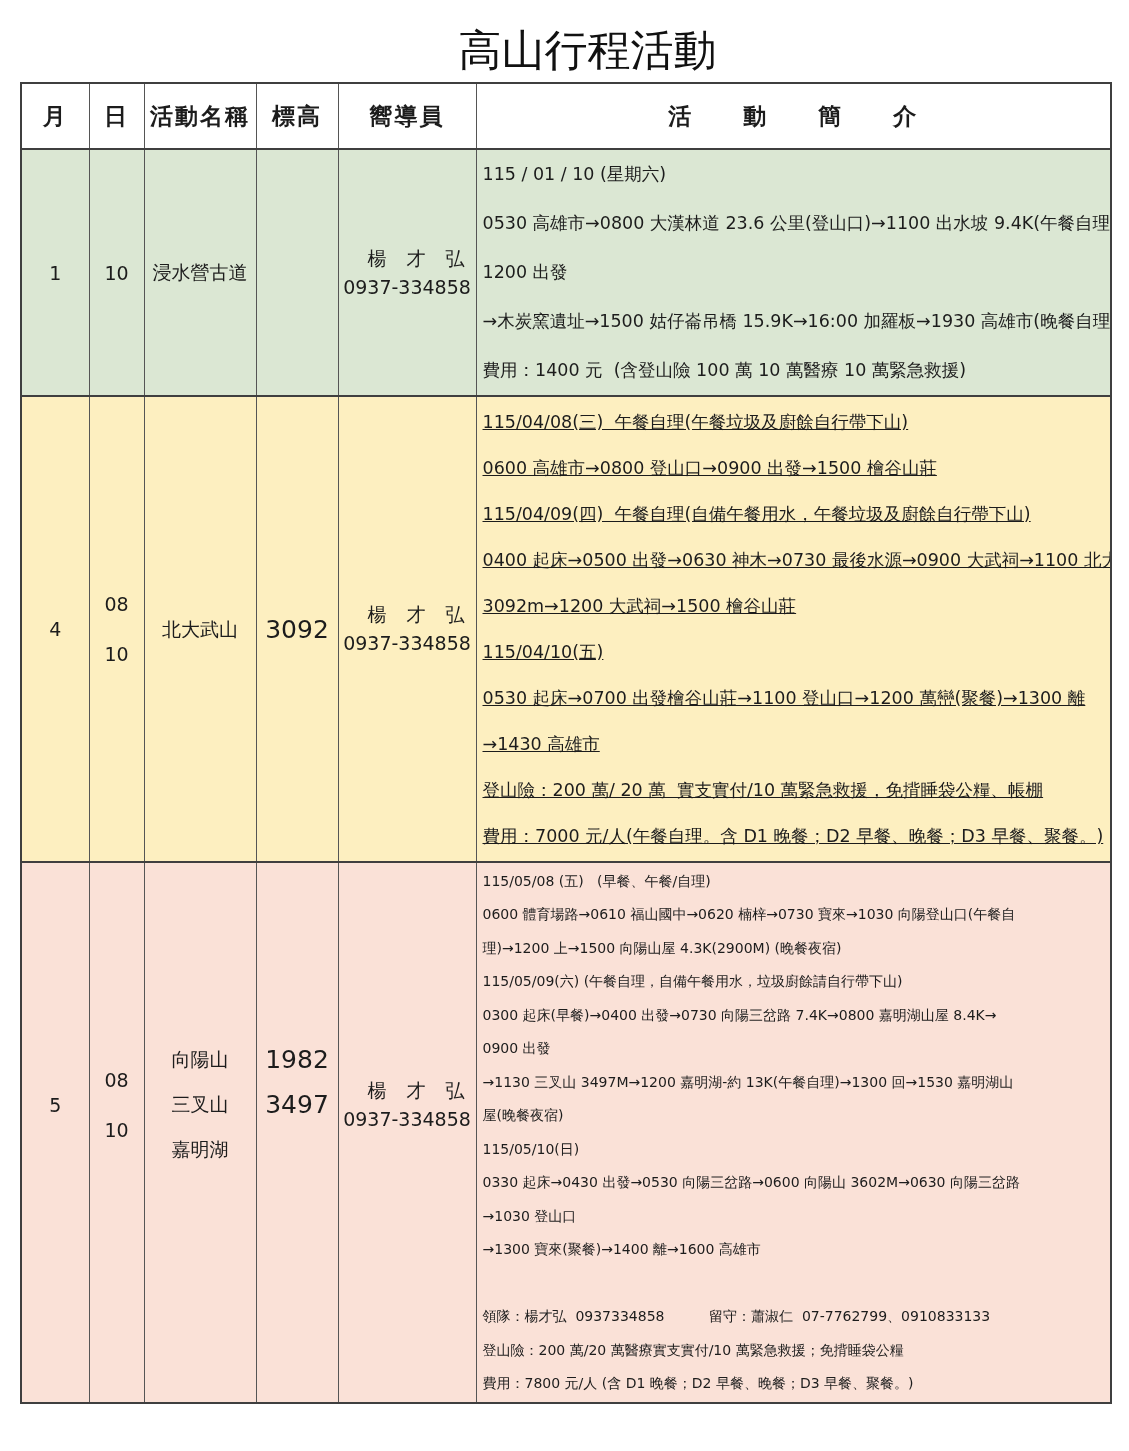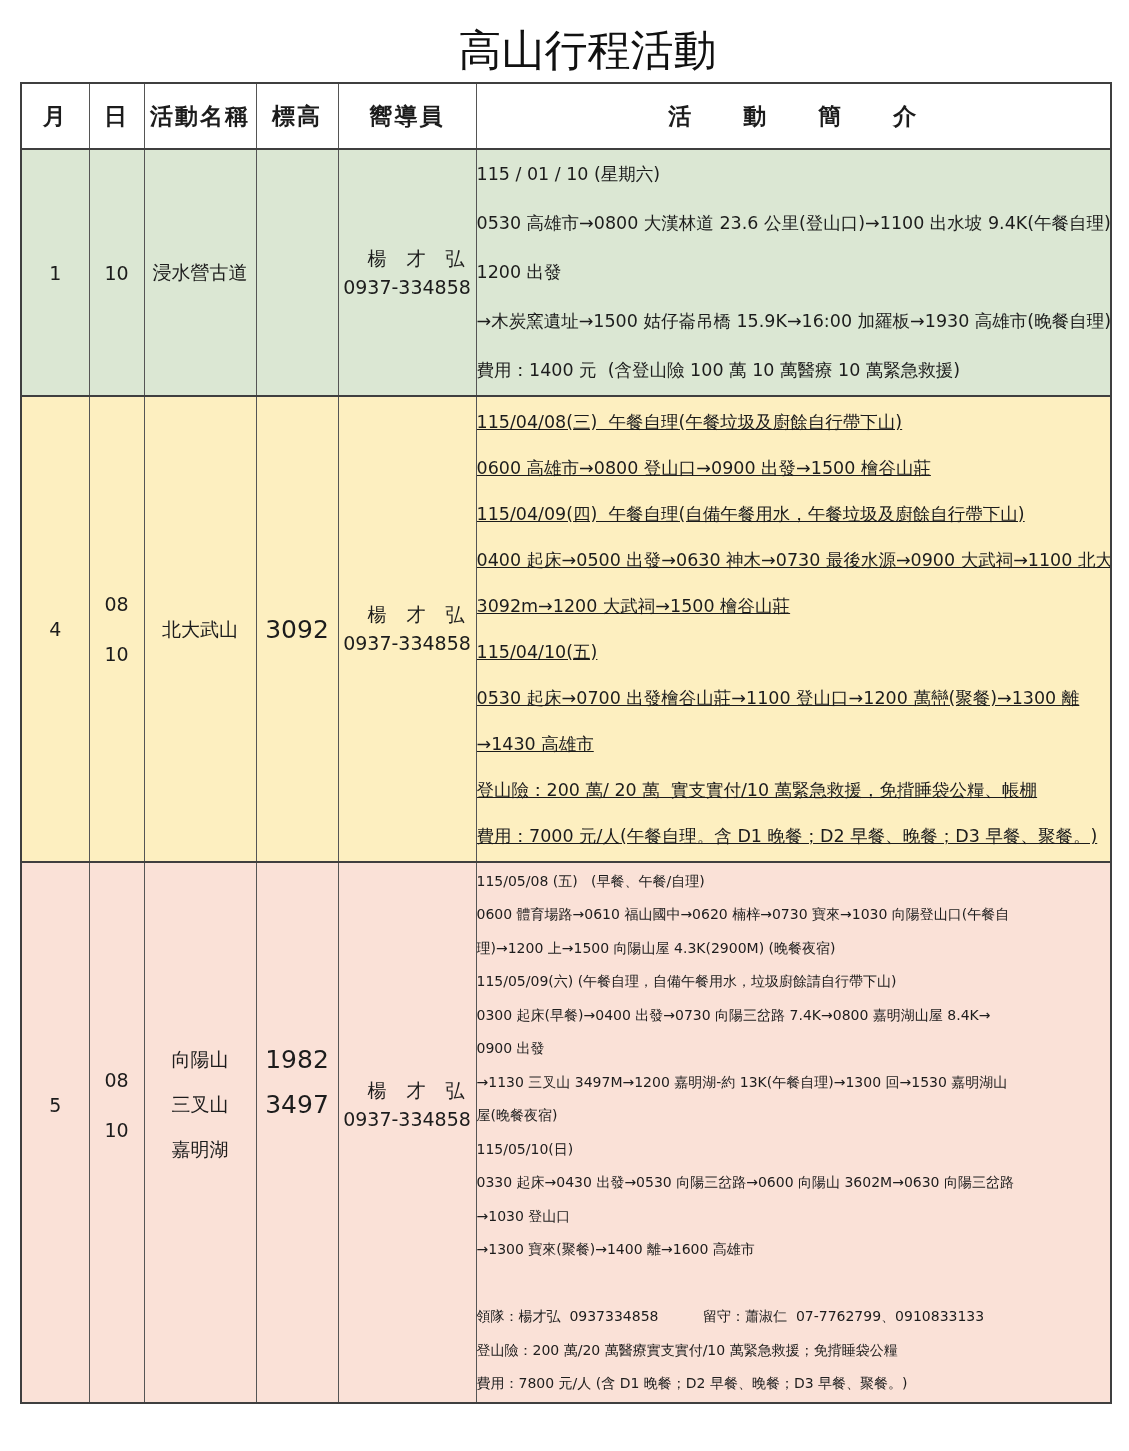--- a/index.html
+++ b/index.html
@@ -56,21 +56,21 @@
   }
   .stack div { height: 45px; line-height: 45px; text-align: center; }
   .day-stack div { height: 50px; line-height: 50px; }
   .elev-stack div { font-size: 25px; }
   .stack.offset { margin-bottom: 45px; }
   .guide div { height: 29px; line-height: 29px; }
   .guide .gname { letter-spacing: 7px; padding-left: 25px; }
   .up { position: relative; top: -28px; }
 
   td.desc { vertical-align: middle; }
-  .lines { }
+  .lines { padding-left: 6px; }
   .dl {
     white-space: pre;
     font-size: 17.5px;
   }
   .row-1 .dl { height: 49px; line-height: 49px; }
   .row-2 .dl { height: 46px; line-height: 46px; text-decoration: underline; }
   .row-3 .dl { height: 33.5px; line-height: 33.5px; font-size: 14px; }
 </style>
 </head>
 <body>

